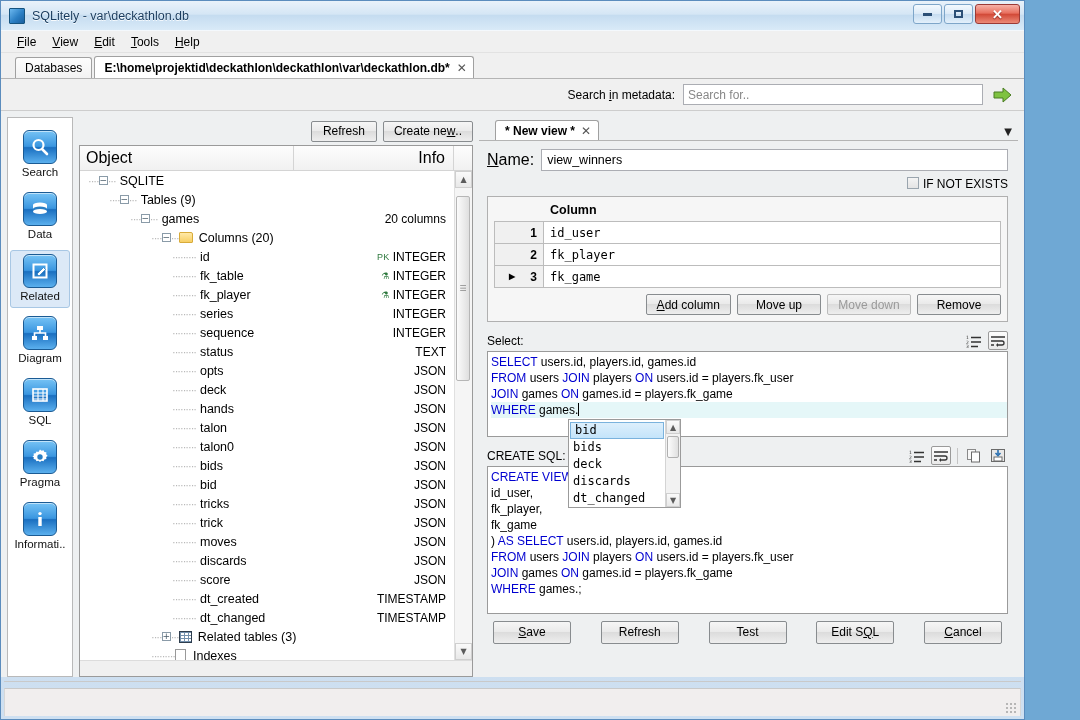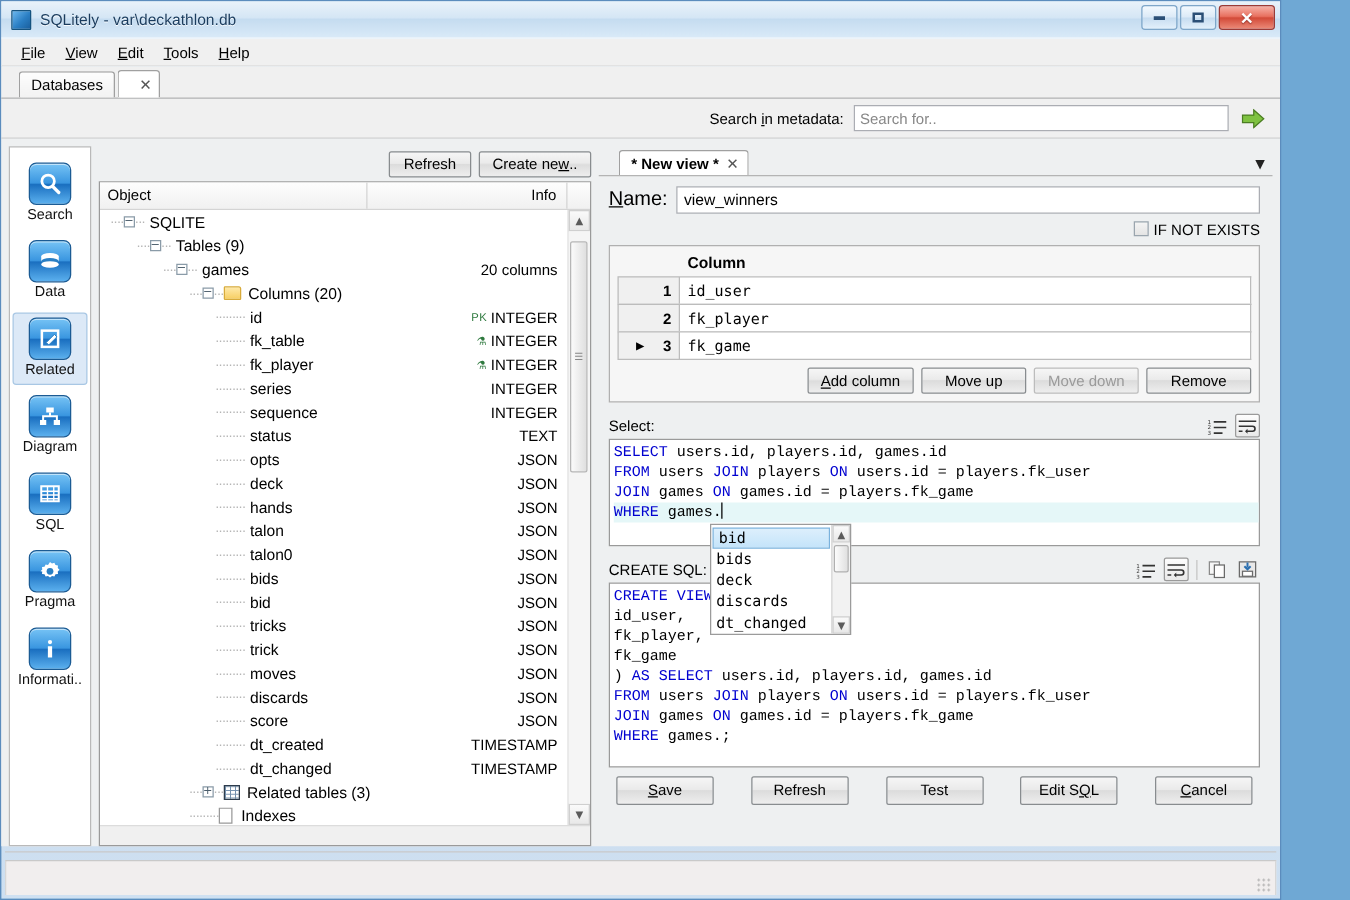--- a/index.html
+++ b/index.html
@@ -198,21 +198,21 @@
     border: 1px solid #9a9a9a;
     background: #fff;
     display: flex; flex-direction: column;
     min-height: 0;
   }
   .treehdr {
     flex: 0 0 22px;
     display: flex;
     background: linear-gradient(to bottom,#fdfdfd 0%,#f1f1f1 100%);
     border-bottom: 1px solid #d4d4d4;
-    font-size: 12px;
+    font-size: 16px;
   }
   .treehdr .col-obj { flex: 1 1 auto; padding: 3px 6px; border-right: 1px solid #d4d4d4; }
   .treehdr .col-info { flex: 0 0 160px; padding: 3px 8px; text-align: right; border-right: 1px solid #d4d4d4;}
   .treehdr .col-pad { flex: 0 0 18px; }
   .treebodywrap { flex: 1 1 auto; display:flex; min-height:0; }
   .treebody {
     flex: 1 1 auto;
     position: relative;
     overflow: hidden;
     background: #fff;
@@ -386,21 +386,21 @@
     border: 1px solid transparent; border-radius: 2px;
   }
   .tbtn.on { border-color: #9a9a9a; background: linear-gradient(to bottom,#fdfdfd,#e9e9e9); }
   .tsep { width: 1px; height: 16px; background: #c4c4c4; margin: 0 2px; }
 
   .codebox {
     border: 1px solid #9a9a9a;
     background: #fff;
     position: relative;
     overflow: hidden;
-    font-family: Liberation Mono, monospace;
+    font-family: Liberation Sans, sans-serif;
     font-size: 12px;
     line-height: 16px;
     padding: 2px 0 0 3px;
   }
   #select-code { height: 86px; }
   #create-code { height: 148px; }
   .kw { color: #0000d0; }
   .cline { background: #e5f7f8; }
   .caret {
     display: inline-block; width: 1px; height: 13px;
@@ -494,20 +494,21 @@
     <div class="menuitem"><u>E</u>dit</div>
     <div class="menuitem"><u>T</u>ools</div>
     <div class="menuitem"><u>H</u>elp</div>
   </div>
 
   <div class="dbtabs">
     <div class="dbtab">
       <span>Databases</span>
     </div>
     <div class="dbtab active">
+      <span>E:\home\projektid\deckathlon\deckathlon\var\deckathlon.db*</span>
       <span class="tabclose">✕</span>
     </div>
   </div>
 
   <div class="searchrow">
     <span class="searchlabel">Search <u>i</u>n metadata:</span>
     <input class="searchinput" type="text" placeholder="Search for.." style="">
     <span class="goarrow">
       <svg width="19" height="16" viewBox="0 0 19 16">
         <polygon points="1,5 10,5 10,1 18,8 10,15 10,11 1,11" fill="#7fc241" stroke="#4b7d22" stroke-width="1"></polygon>

